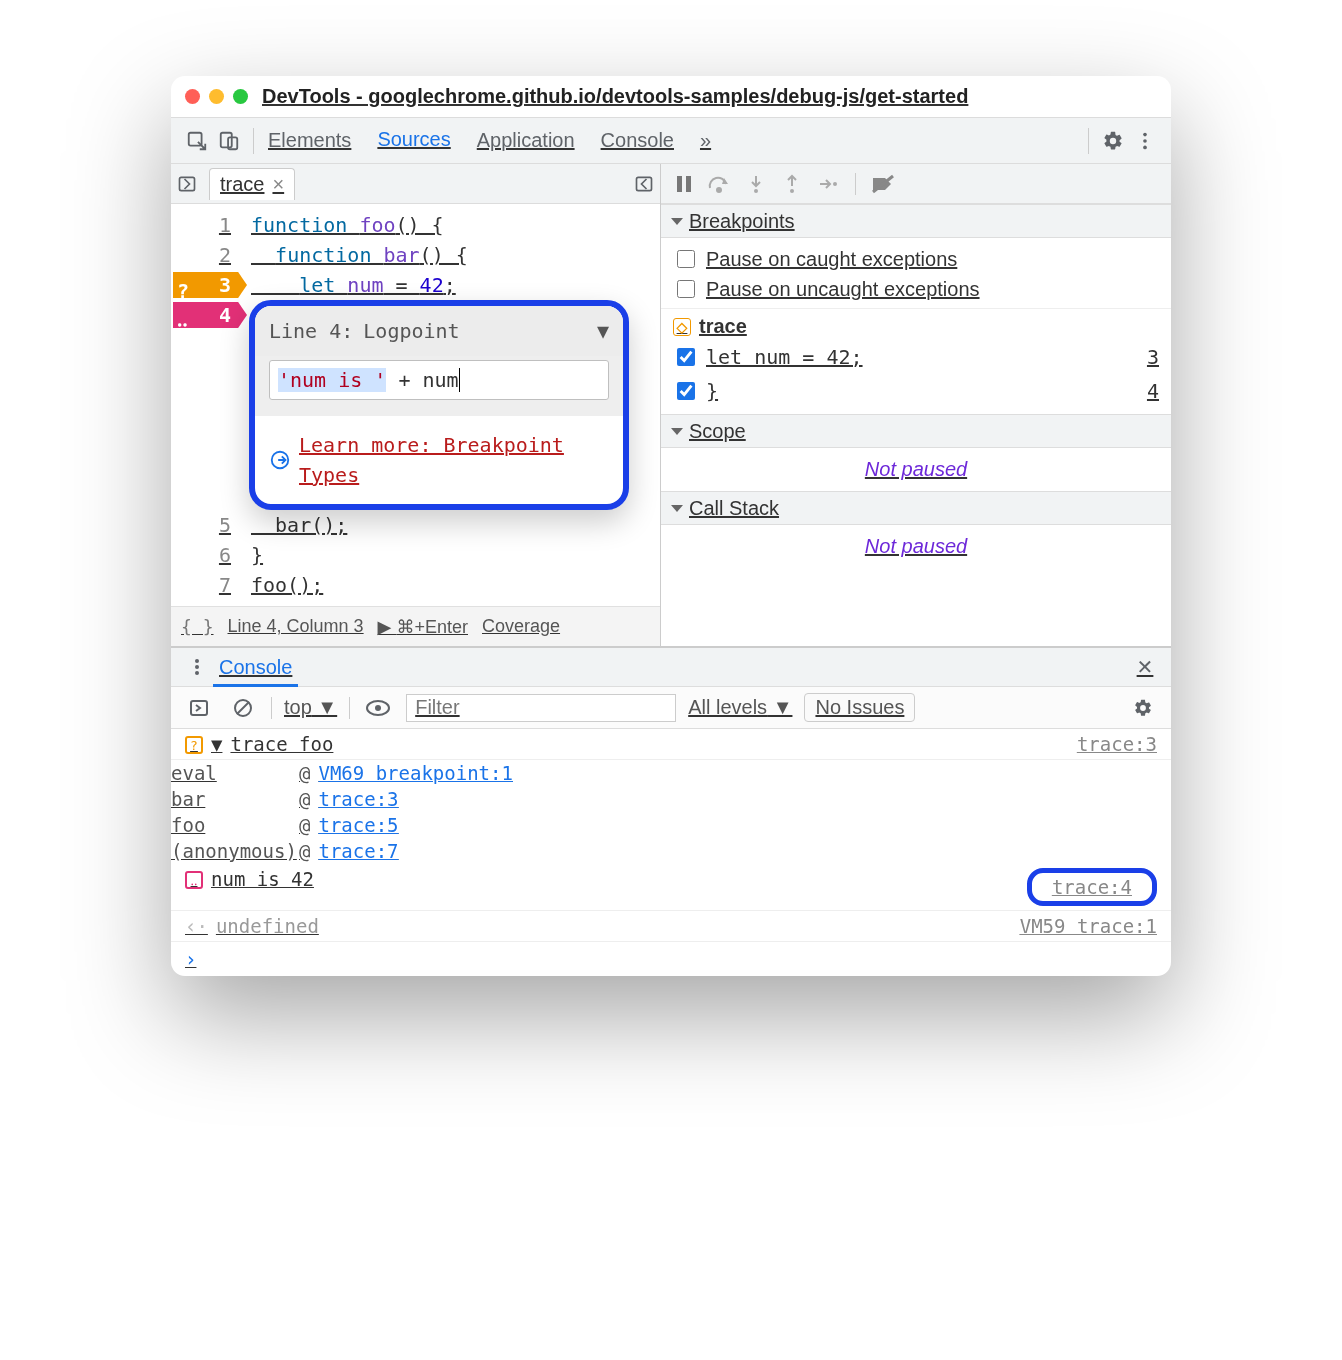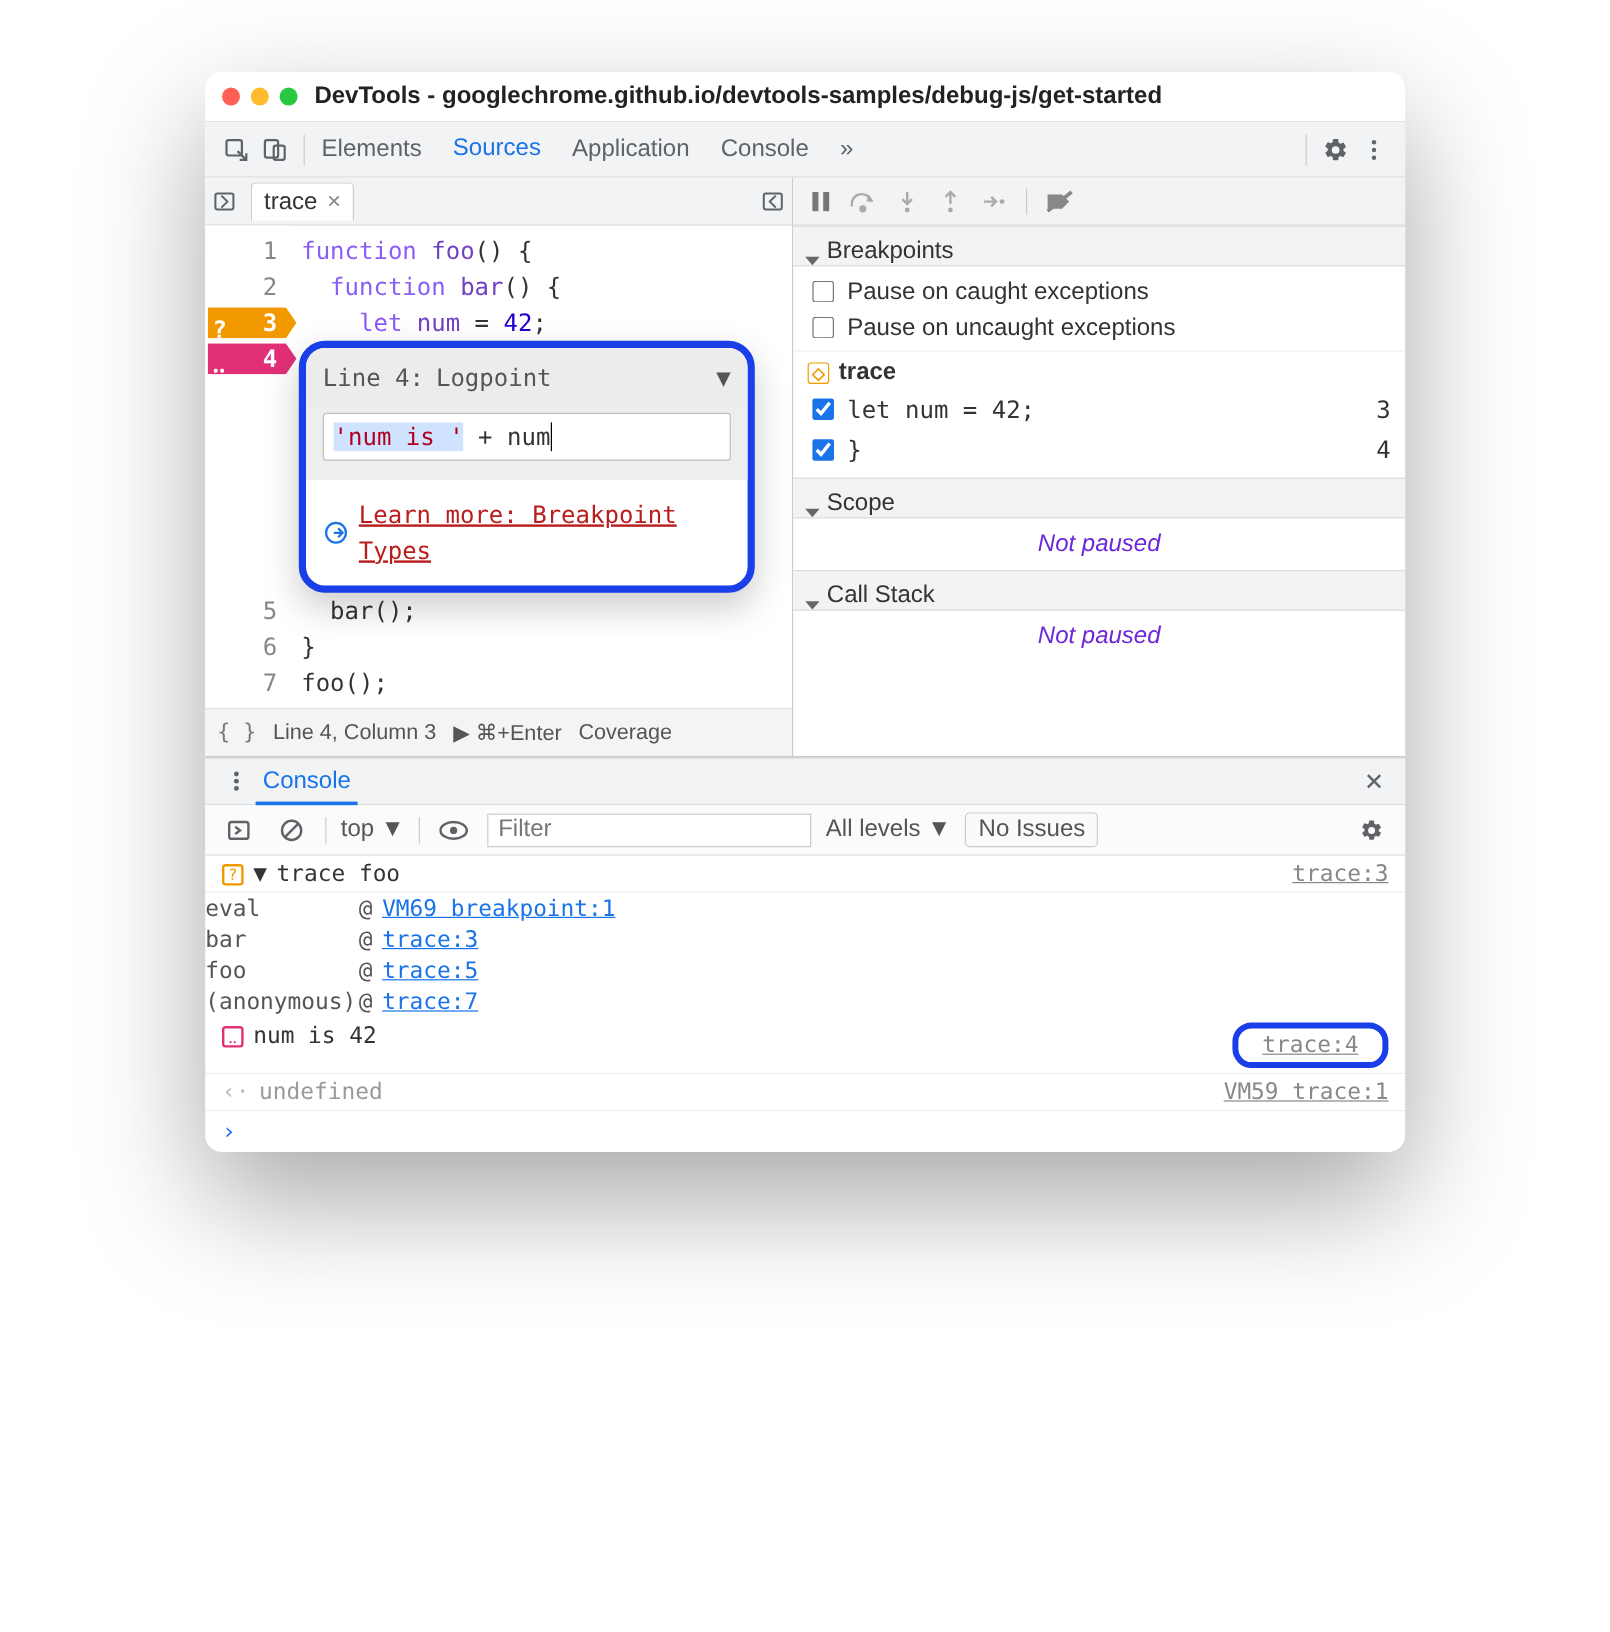--- a/index.html
+++ b/index.html
@@ -1,23 +1,24 @@
 <!DOCTYPE html>
 <html><head>
 <meta charset="utf-8">
 <style>
   * { box-sizing: border-box; }
   html, body { margin: 0; padding: 0; background: #fff; }
   body { font-family: -apple-system, "Helvetica Neue", Arial, sans-serif; font-size: 20px; color: #333; }
 
   .stage { width: 1342px; height: 1360px; position: relative; padding: 60px; }
   .win {
-    position: relative; width: 1000px; margin: 0 auto; background: #fff;
+    position: relative; width: 1000px; margin: 16px auto; background: #fff;
     border-radius: 14px; box-shadow: 0 40px 100px rgba(0,0,0,.35);
     overflow: hidden;
+    text-decoration: underline;
   }
 
   
   .titlebar { display:flex; align-items:center; height:42px; padding:0 14px; border-bottom:1px solid #dcdcdc; }
   .traffic { display:flex; gap:9px; }
   .dot { width:15px; height:15px; border-radius:50%; }
   .dot.r{background:#ff5f57}.dot.y{background:#febc2e}.dot.g{background:#28c840}
   .title { flex:1; text-align:left; padding-left:14px; font-weight:700; font-size:20px; color:#222; white-space:nowrap; overflow:hidden; text-overflow:ellipsis; }
 
   
@@ -42,41 +43,41 @@
   
   .code{display:flex;font-family:Menlo,Consolas,monospace;font-size:20px;line-height:30px;position:relative}
   .gutter{width:70px;background:#fff;color:#888;padding:6px 0;position:relative}
   .gline{display:flex;align-items:center;justify-content:flex-end;height:30px;padding-right:10px;position:relative}
   .mark-or{position:absolute;left:2px;right:-6px;top:2px;bottom:2px;background:#f29900;color:#fff;clip-path:polygon(0 0,88% 0,100% 50%,88% 100%,0 100%);display:flex;align-items:center;justify-content:flex-end;padding-right:16px;font-weight:600}
   .mark-pk{position:absolute;left:2px;right:-6px;top:2px;bottom:2px;background:#e23077;color:#fff;clip-path:polygon(0 0,88% 0,100% 50%,88% 100%,0 100%);display:flex;align-items:center;justify-content:flex-end;padding-right:16px;font-weight:600}
   .qmark{position:absolute;left:4px;top:4px;color:#fff;font-weight:700}
   .dots{position:absolute;left:4px;top:2px;color:#fff;font-weight:700;letter-spacing:2px}
   .src{flex:1;padding:6px 10px}
   .sline{height:30px;white-space:pre}
-  .kw{color:#8b5cf6}.fn{color:#6f42c1}.id{color:#6f42c1}.nm{color:#1c00cf}.pn{color:#333}
+  .kw{color:#0369a1}.fn{color:#6f42c1}.id{color:#6f42c1}.nm{color:#1c00cf}.pn{color:#333}
 
   
   .popover{position:absolute;left:78px;top:96px;width:380px;background:#fff;border:6px solid #1a3fe8;border-radius:22px;box-shadow:0 12px 30px rgba(0,0,0,.2);overflow:hidden;z-index:10}
   .pop-head{background:#ececec;padding:10px 14px;display:flex;align-items:center;gap:10px;color:#555}
   .pop-head .sel{flex:1;display:flex;justify-content:space-between;align-items:center}
   .pop-input{padding:4px 14px 16px;background:#eee}
   .pop-input .field{background:#fff;border:1px solid #bfbfbf;border-radius:3px;padding:4px 8px;font-family:Menlo,monospace}
   .pop-input .field .lit{background:#cfe3ff;color:#b00020}
   .pop-foot{display:flex;gap:8px;align-items:center;padding:14px;color:#1a73e8}
   .pop-foot a{color:#b91c1c;text-decoration:underline}
 
   .statusbar{display:flex;align-items:center;gap:14px;height:40px;padding:0 10px;color:#555;border-top:1px solid #e0e0e0;background:#f4f4f4;font-size:18px}
   .braces{font-family:Menlo,monospace;color:#777}
 
   
   .dbgbar{display:flex;align-items:center;gap:10px;height:40px;padding:0 10px;border-bottom:1px solid #ddd;background:#f1f3f4;color:#888}
   .dbgbar .sep{width:1px;height:22px;background:#ccc;margin:0 4px}
   .dbgico{width:26px;height:26px;display:inline-flex;align-items:center;justify-content:center}
 
-  .section-h{display:flex;align-items:flex-end;gap:6px;height:34px;padding:0 10px;background:#f1f3f4;border-top:1px solid #ddd;border-bottom:1px solid #ddd;color:#333;font-weight:500}
+  .section-h{display:flex;align-items:center;gap:6px;height:34px;padding:0 10px;background:#f1f3f4;border-top:1px solid #ddd;border-bottom:1px solid #ddd;color:#333;font-weight:500}
   .tri{display:inline-block;border-style:solid;border-width:7px 6px 0 6px;border-color:#666 transparent transparent transparent}
   .pane{padding:6px 12px}
   .chk{display:flex;align-items:center;gap:8px;height:30px}
   .chk input{width:18px;height:18px}
   .chk.cb input{accent-color:#1a73e8}
   .bp-file{display:flex;align-items:center;gap:8px;padding:2px 0;font-weight:600}
   .bp-file .tag{border:1px solid #f29900;color:#f29900;width:18px;height:18px;display:inline-flex;align-items:center;justify-content:center;font-size:14px;border-radius:3px}
   .bp-item{display:flex;justify-content:space-between;align-items:center;padding:2px 0;font-family:Menlo,monospace}
   .bp-item .lhs{display:flex;align-items:center;gap:8px}
   .notpaused{text-align:center;font-style:italic;color:#6d28d9;padding:10px 0}

